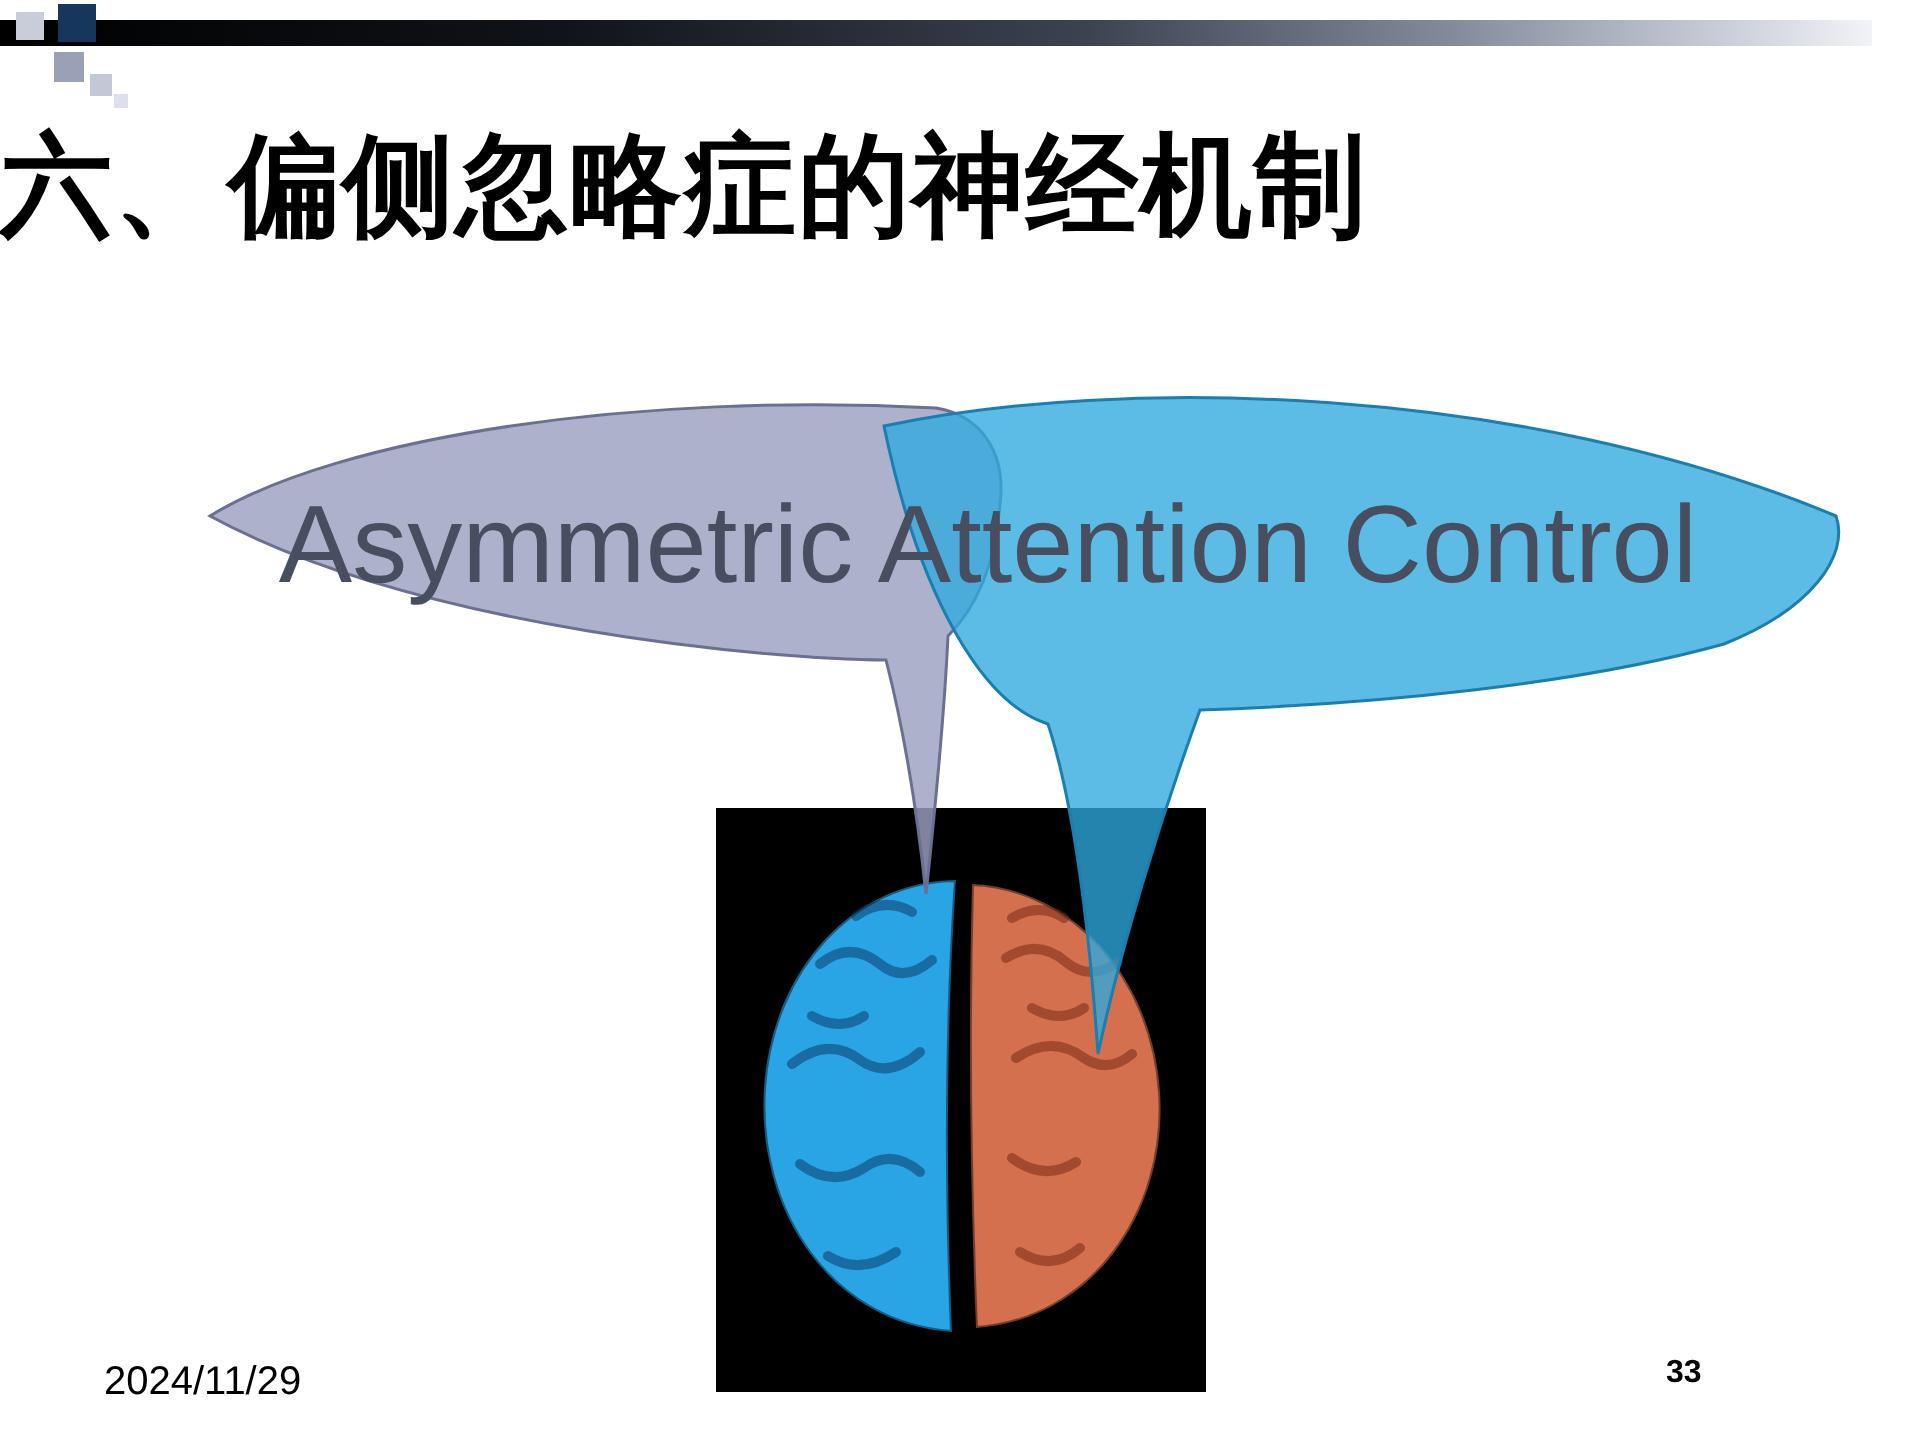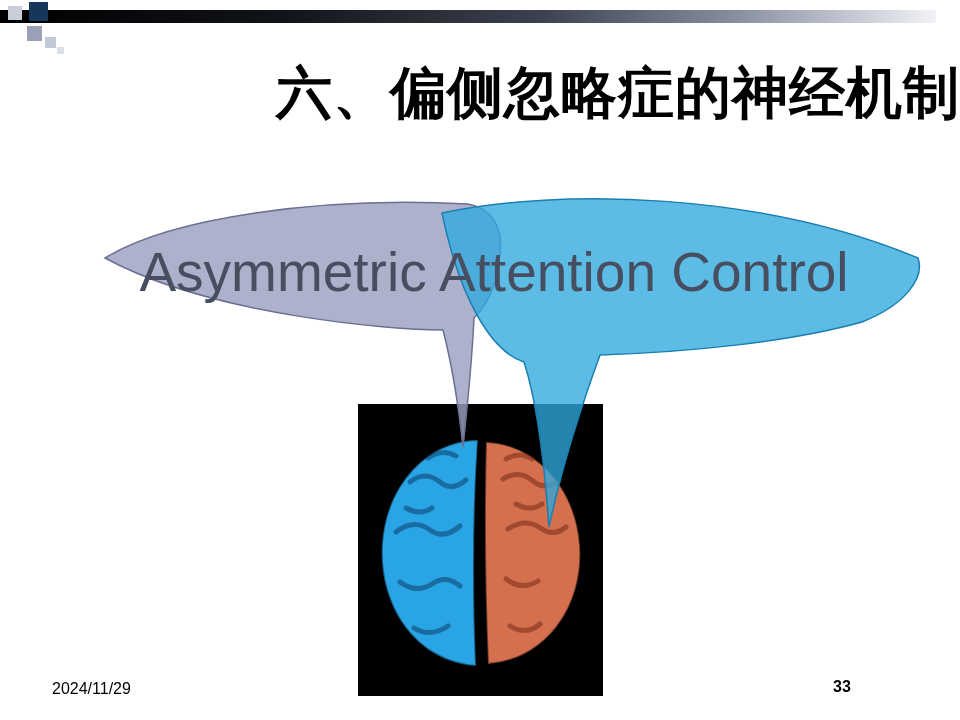--- a/index.html
+++ b/index.html
@@ -14,40 +14,40 @@
   .deco-sq { position: absolute; }
   .sq-light1 { left: 8px;  top: 6px;  width: 14px; height: 14px; background: #c9cdd9; }
   .sq-navy  { left: 29px; top: 2px;  width: 19px; height: 19px; background: #16365c; }
   .sq-mid   { left: 27px; top: 26px; width: 15px; height: 15px; background: #9aa1b6; }
   .sq-small { left: 45px; top: 37px; width: 11px; height: 11px; background: #c3c8d6; }
   .sq-tiny  { left: 57px; top: 47px; width: 7px;  height: 7px;  background: #dde0ea; }
 
   
   .title {
     position: absolute; left: 0; top: 56px; width: 960px;
-    margin: 0; text-align: right;
+    margin: 0; text-align: left;
     font-family: Liberation Serif, serif;
     font-size: 56px; font-weight: bold; color: #000; letter-spacing: 1px;
     z-index: 1;
   }
 
   
   .brain-svg { position: absolute; left: 358px; top: 404px; z-index: 2; }
 
   
   .cones-svg { position: absolute; left: 0; top: 0; z-index: 3; }
   .overlay-text {
     font-family: "Liberation Sans", sans-serif;
     font-size: 55px;
   }
 
   
   .footer-date {
     position: absolute; left: 52px; top: 680px;
-    font-size: 16px; color: #000; z-index: 4;
+    font-size: 20px; color: #000; z-index: 4;
   }
   .slide-number {
     position: absolute; left: 833px; top: 678px;
     font-size: 16px; font-weight: bold; color: #000; z-index: 4;
   }
 </style>
 </head>
 <body>
 
 <div class="slide">

